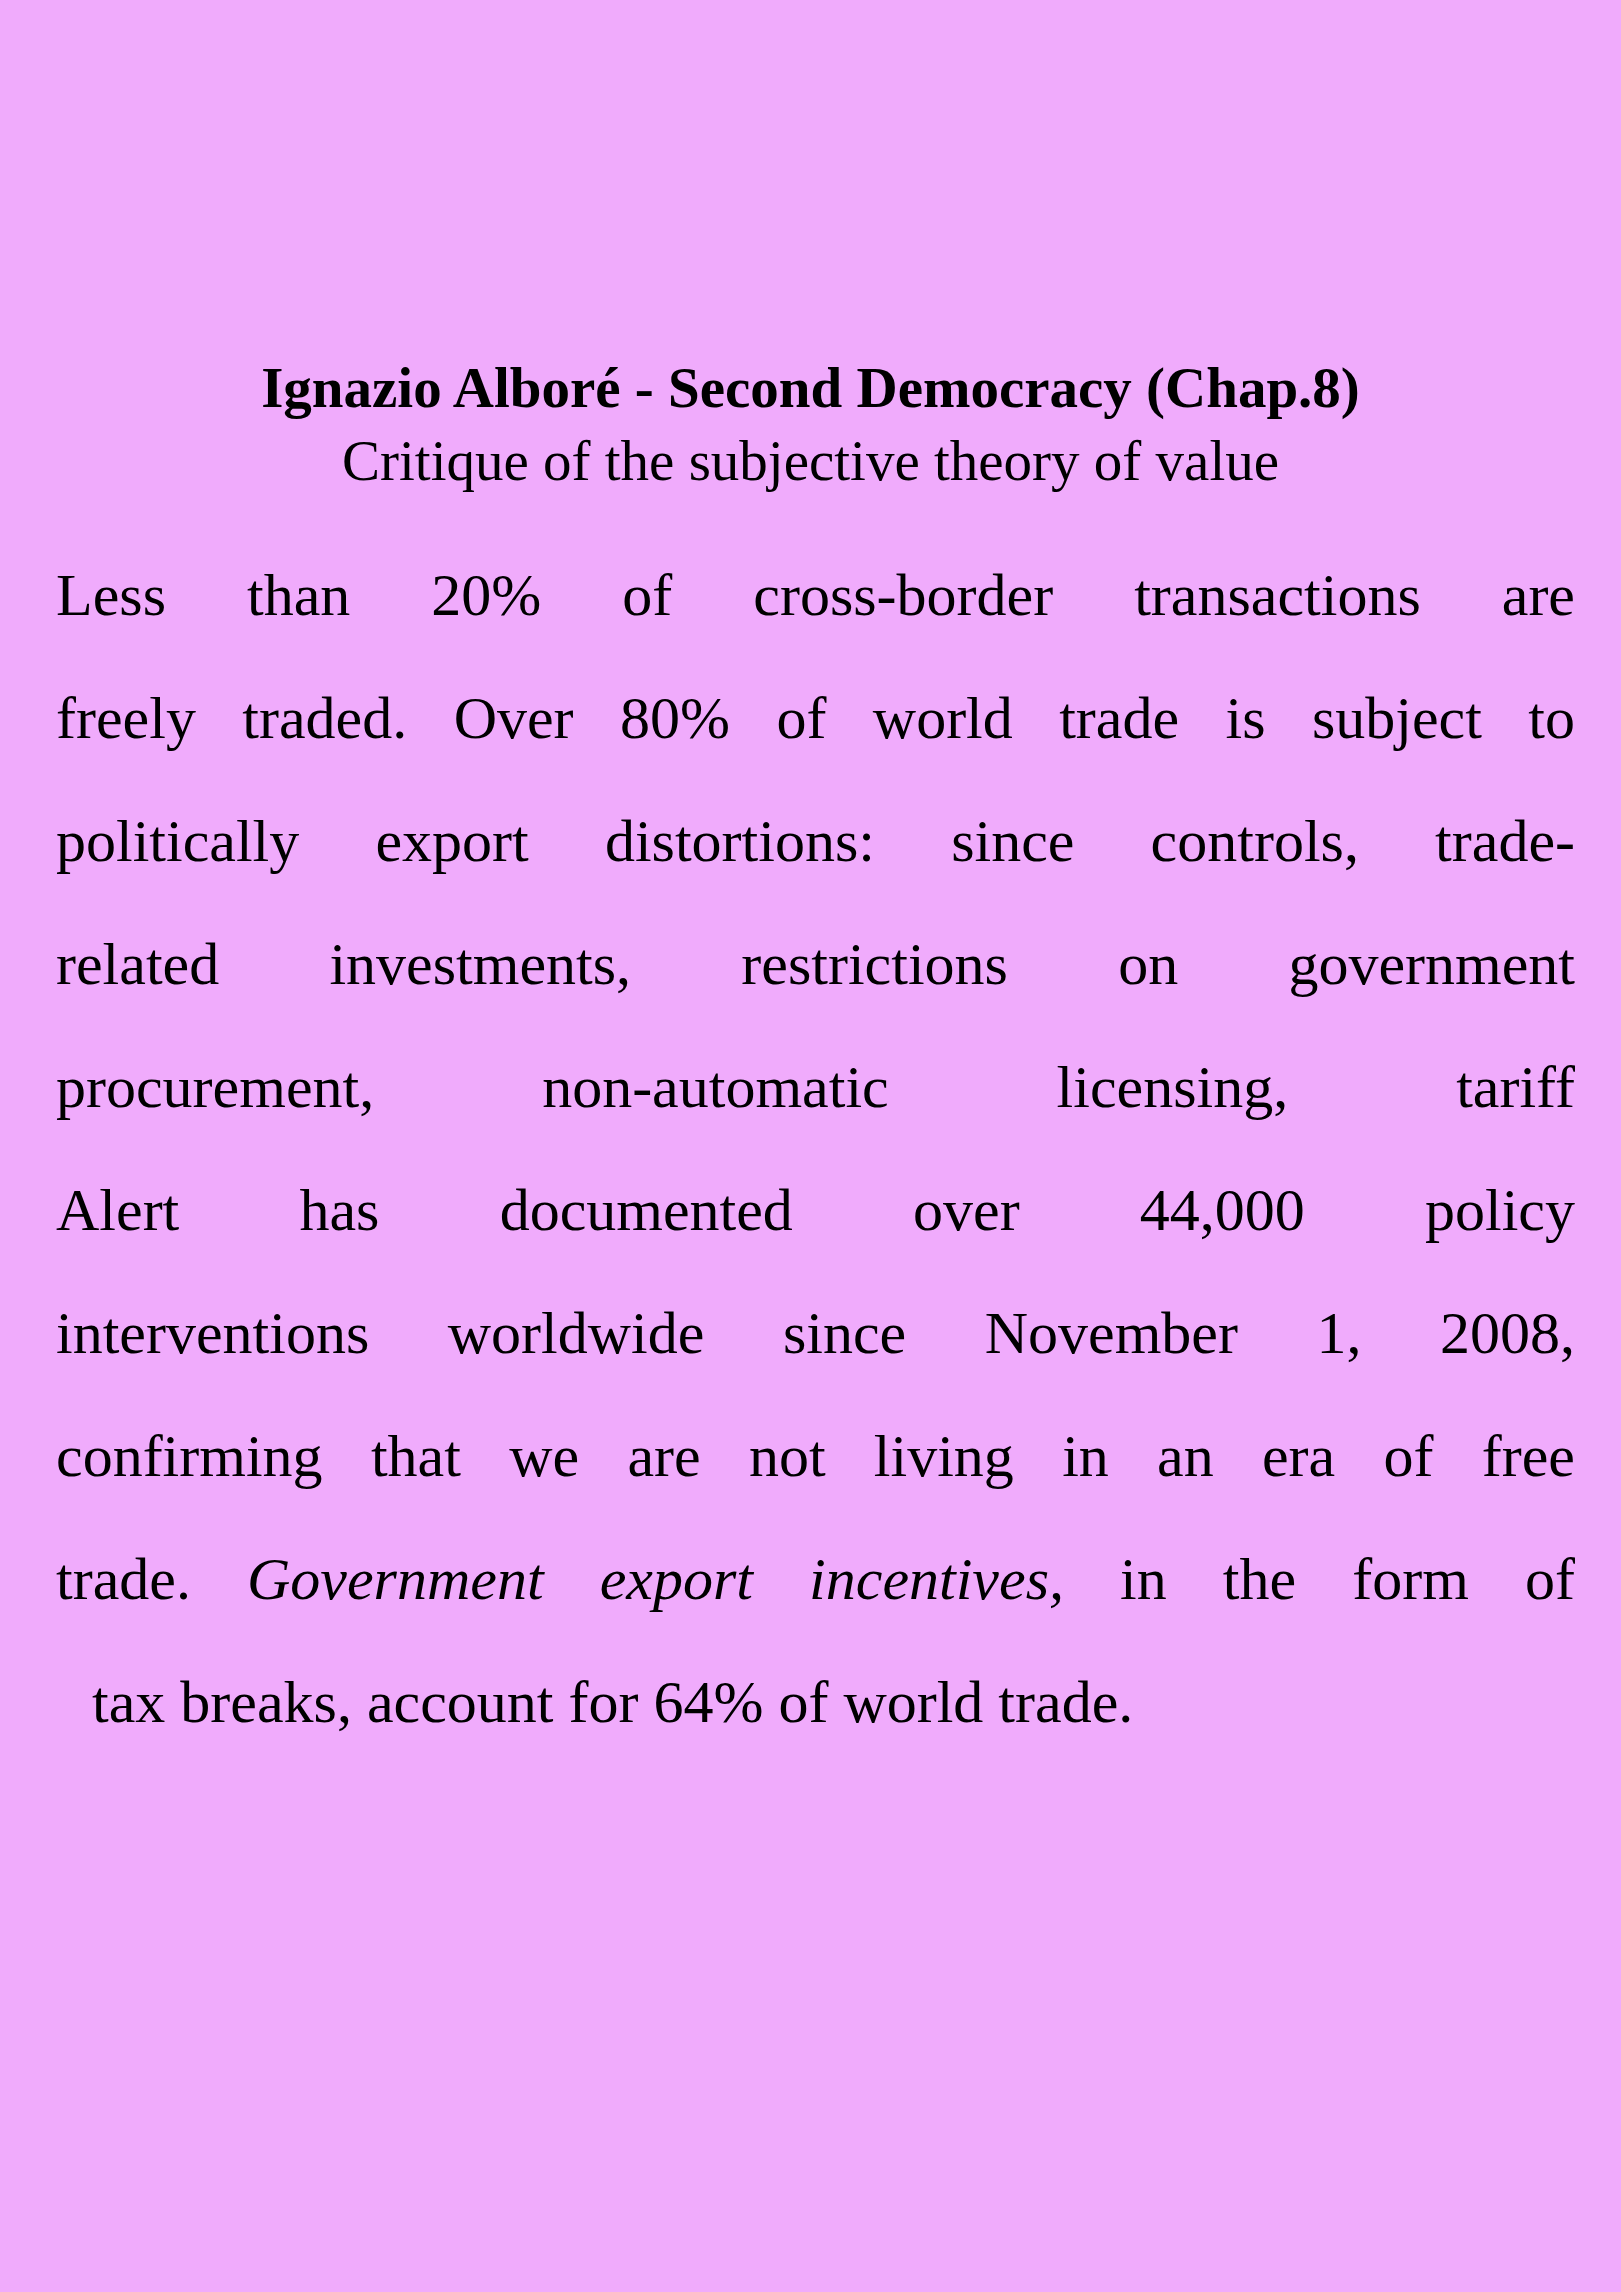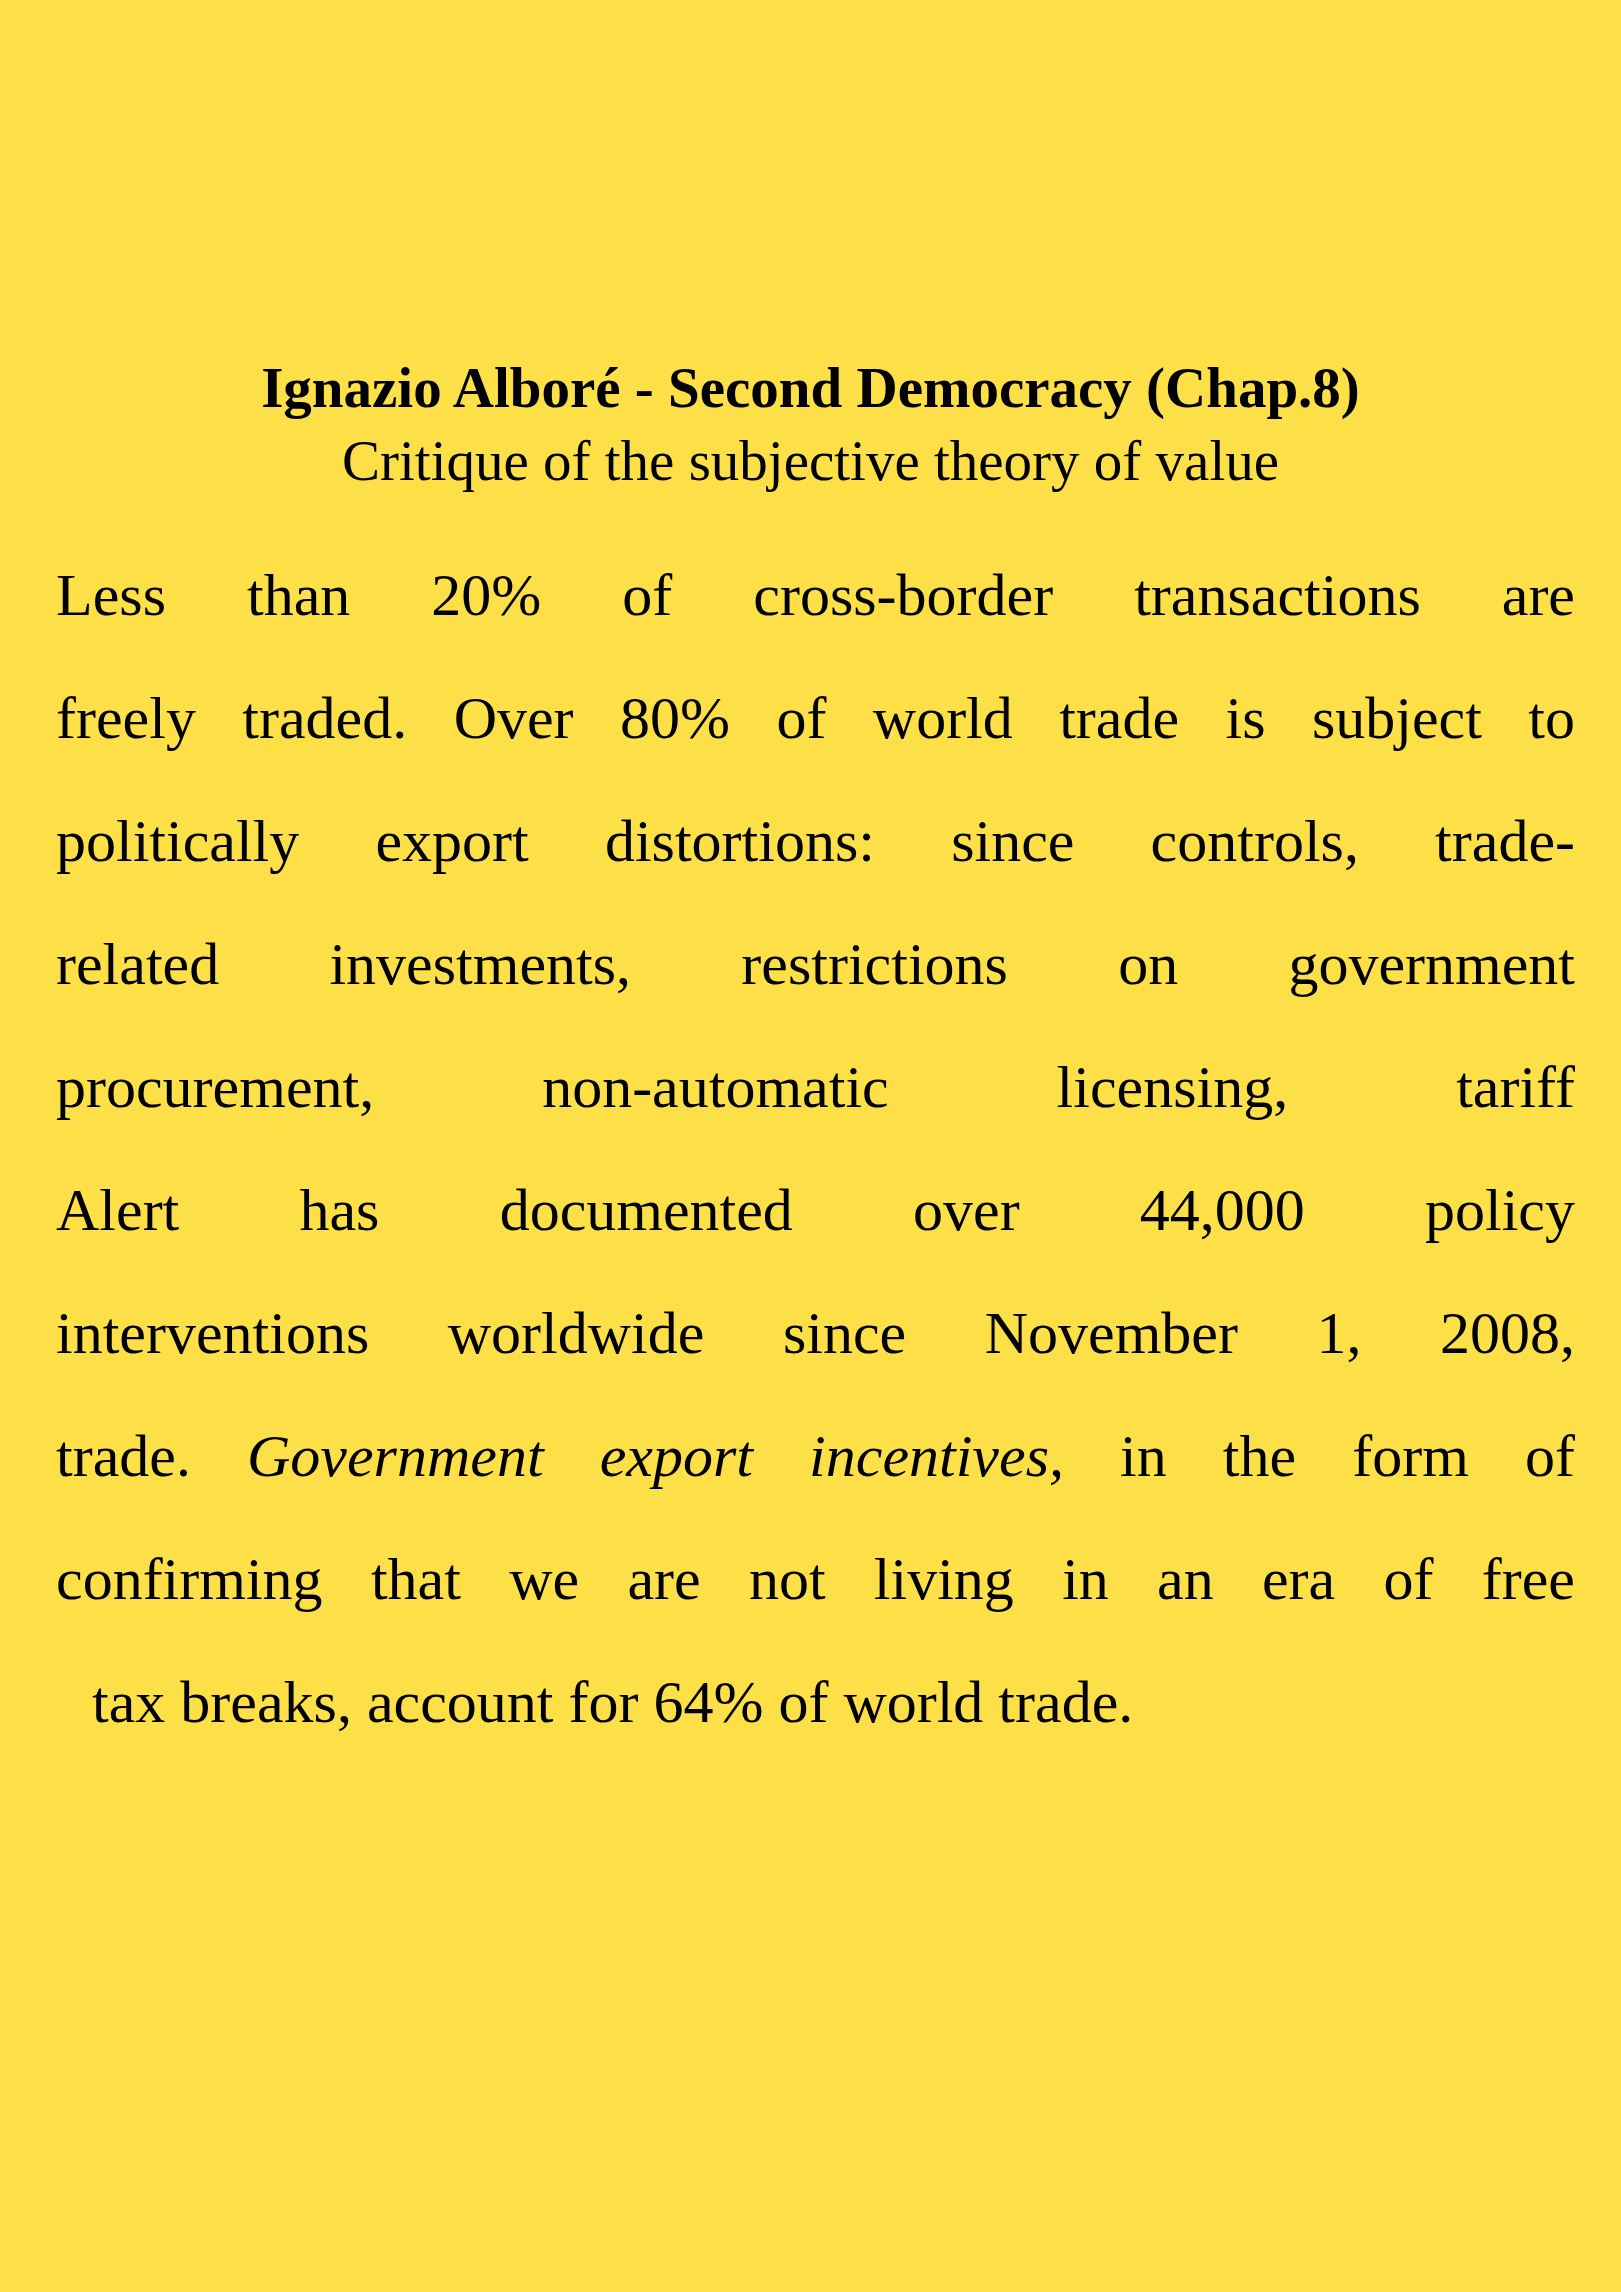--- a/index.html
+++ b/index.html
@@ -4,21 +4,21 @@
 <style>
   html, body {
     margin: 0;
     padding: 0;
     background: #ffffff;
   }
   .page {
     position: relative;
     width: 1621px;
     height: 2293px;
-    background: #fde047;
+    background: #f0abfc;
     color: #000000;
     font-family: "Liberation Serif", "DejaVu Serif", serif;
     overflow: hidden;
   }
   .heading {
     padding-top: 351px;
     text-align: center;
     font-size: 57px;
     line-height: 73px;
   }
@@ -56,18 +56,18 @@
   </div>
 
   <div class="paragraph">
       <div class="text-line"><span class="seg-b">Less than 20%</span><span class="seg-r"> of cross-border transactions are</span></div>
       <div class="text-line"><span class="seg-b">freely traded. Over 80%</span><span class="seg-r"> of world trade is subject to</span></div>
       <div class="text-line"><span class="seg-b">politically export distortions</span><span class="seg-r">: since controls, trade-</span></div>
       <div class="text-line"><span class="seg-r">related investments, restrictions on government</span></div>
       <div class="text-line"><span class="seg-r">procurement, non-automatic licensing, tariff</span></div>
       <div class="text-line"><span class="seg-r">Alert has documented over 44,000 policy</span></div>
       <div class="text-line"><span class="seg-r">interventions worldwide since November 1, 2008,</span></div>
+      <div class="text-line"><span class="seg-r">confirming that </span><span class="seg-b">we are not living in an era of free</span></div>
       <div class="text-line"><span class="seg-b">trade</span><span class="seg-r">. </span><span class="seg-i">Government export incentives,</span><span class="seg-r"> in the form of</span></div>
-      <div class="text-line"><span class="seg-r">confirming that </span><span class="seg-b">we are not living in an era of free</span></div>
       <div class="text-line last"><span class="seg-r">tax breaks, account for </span><span class="seg-b">64% of world trade</span><span class="seg-r">.</span></div>
     </div>
 </div>
 
 
 </body></html>

